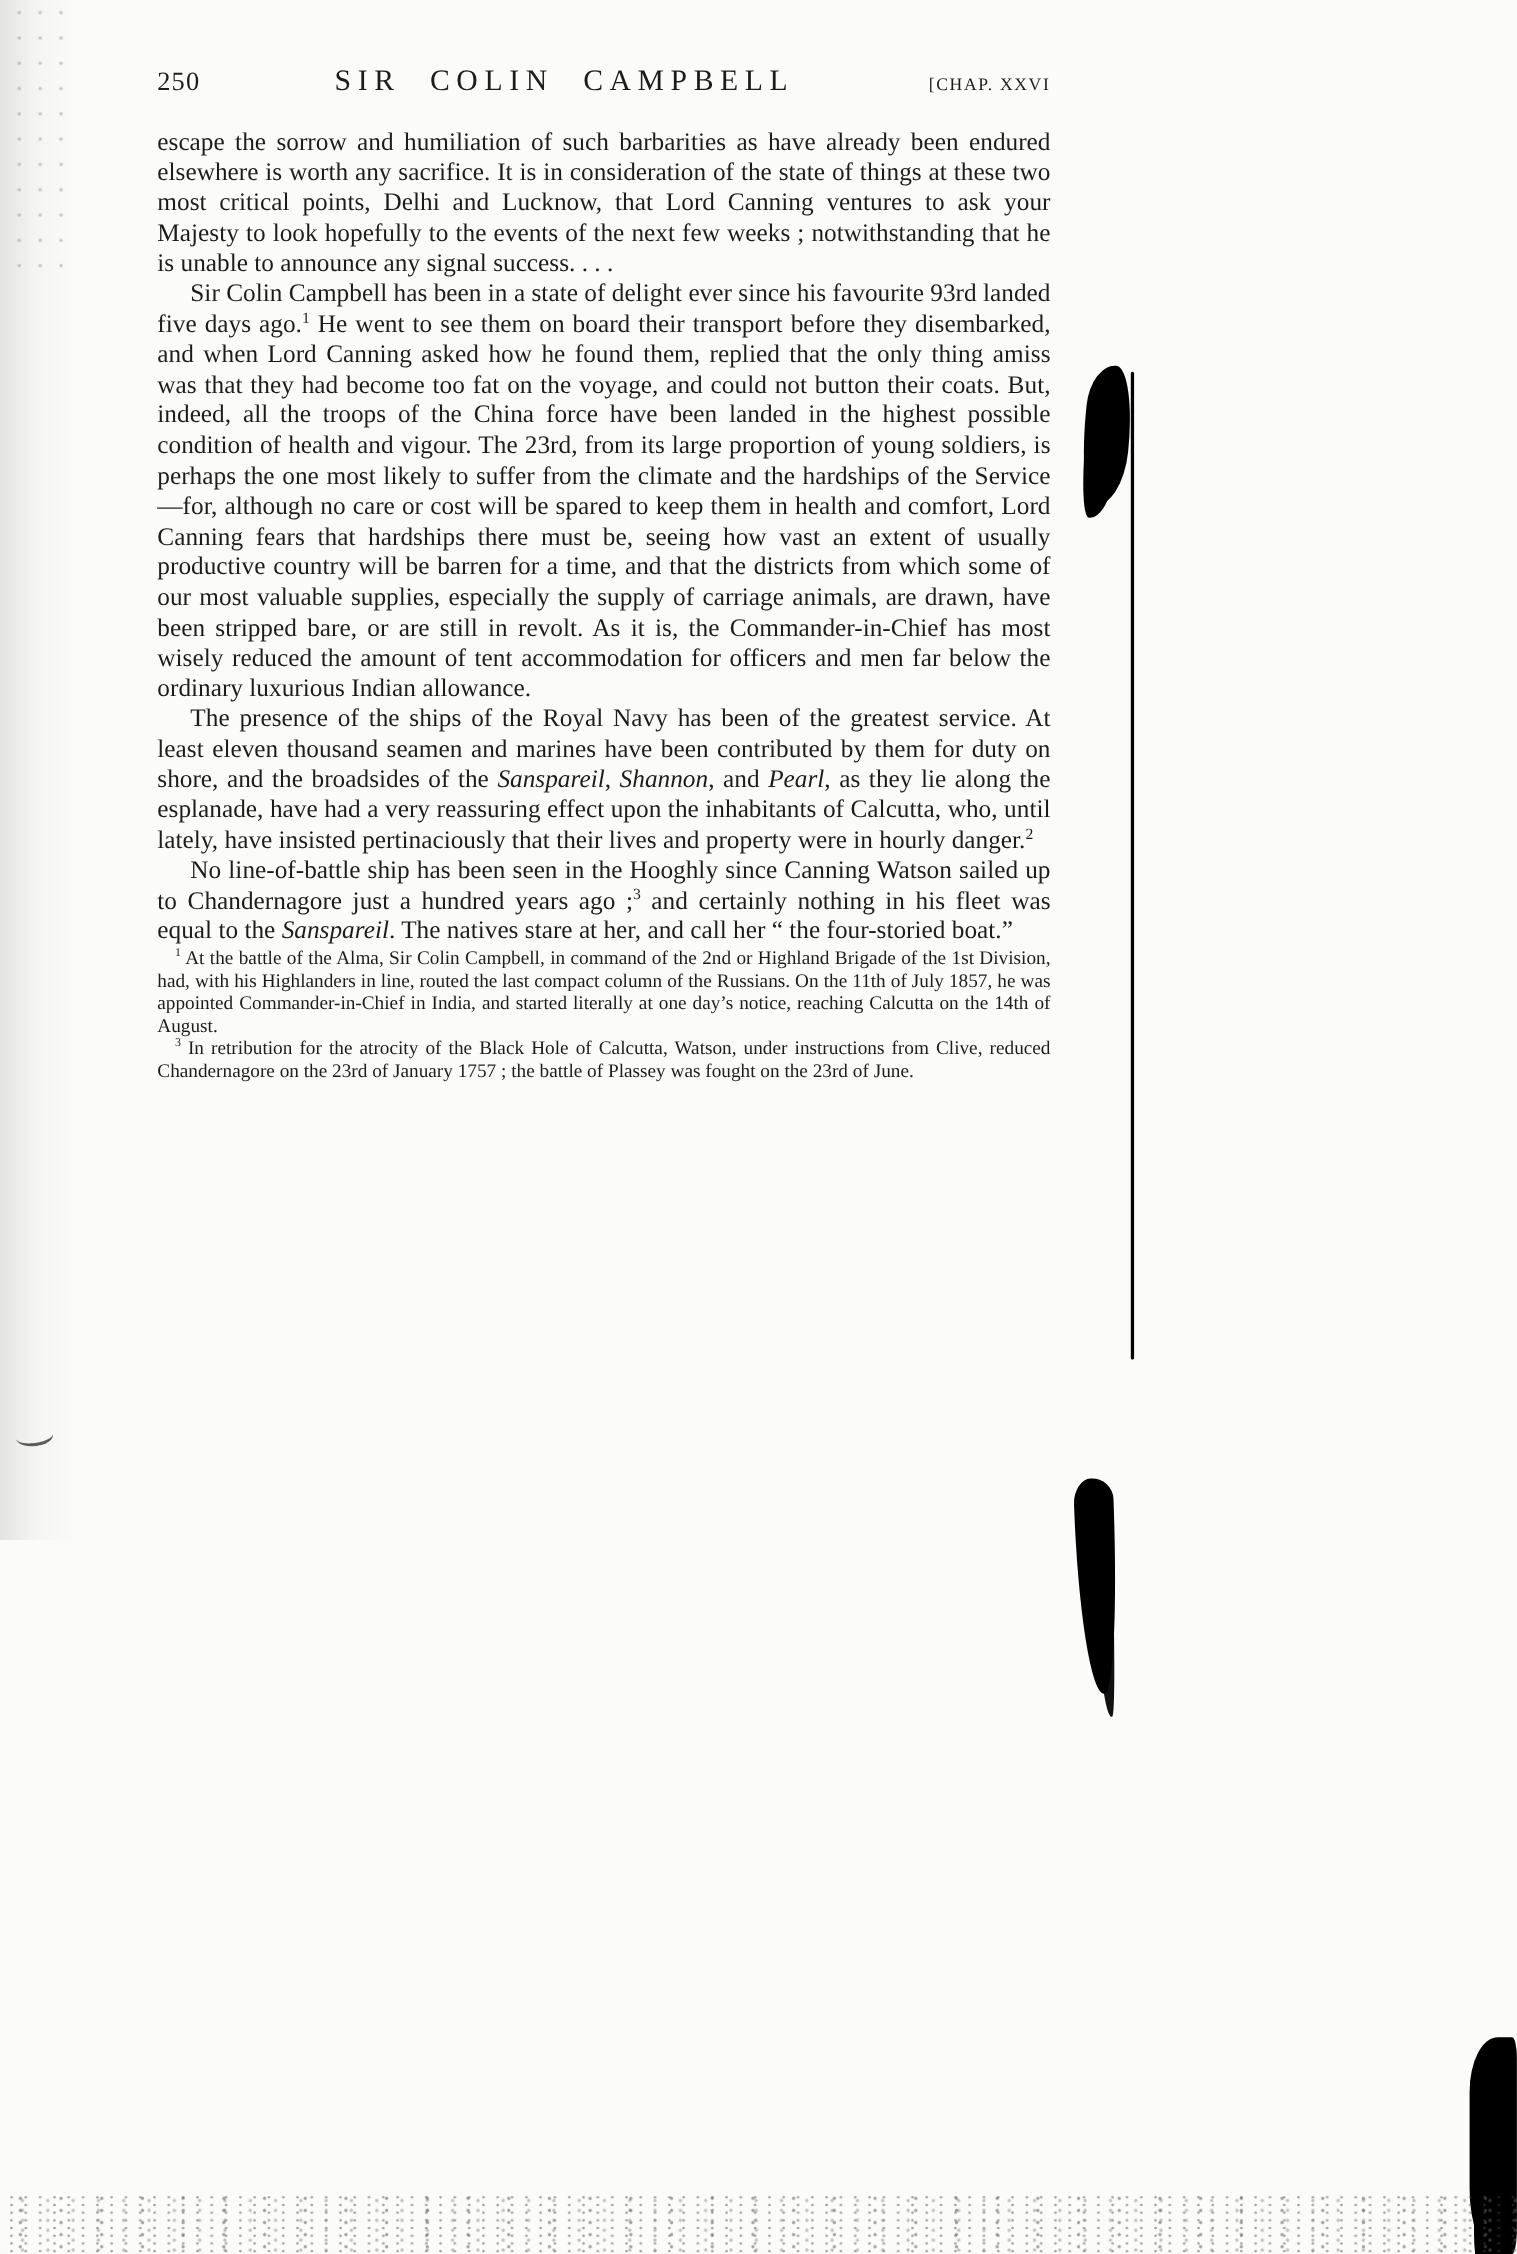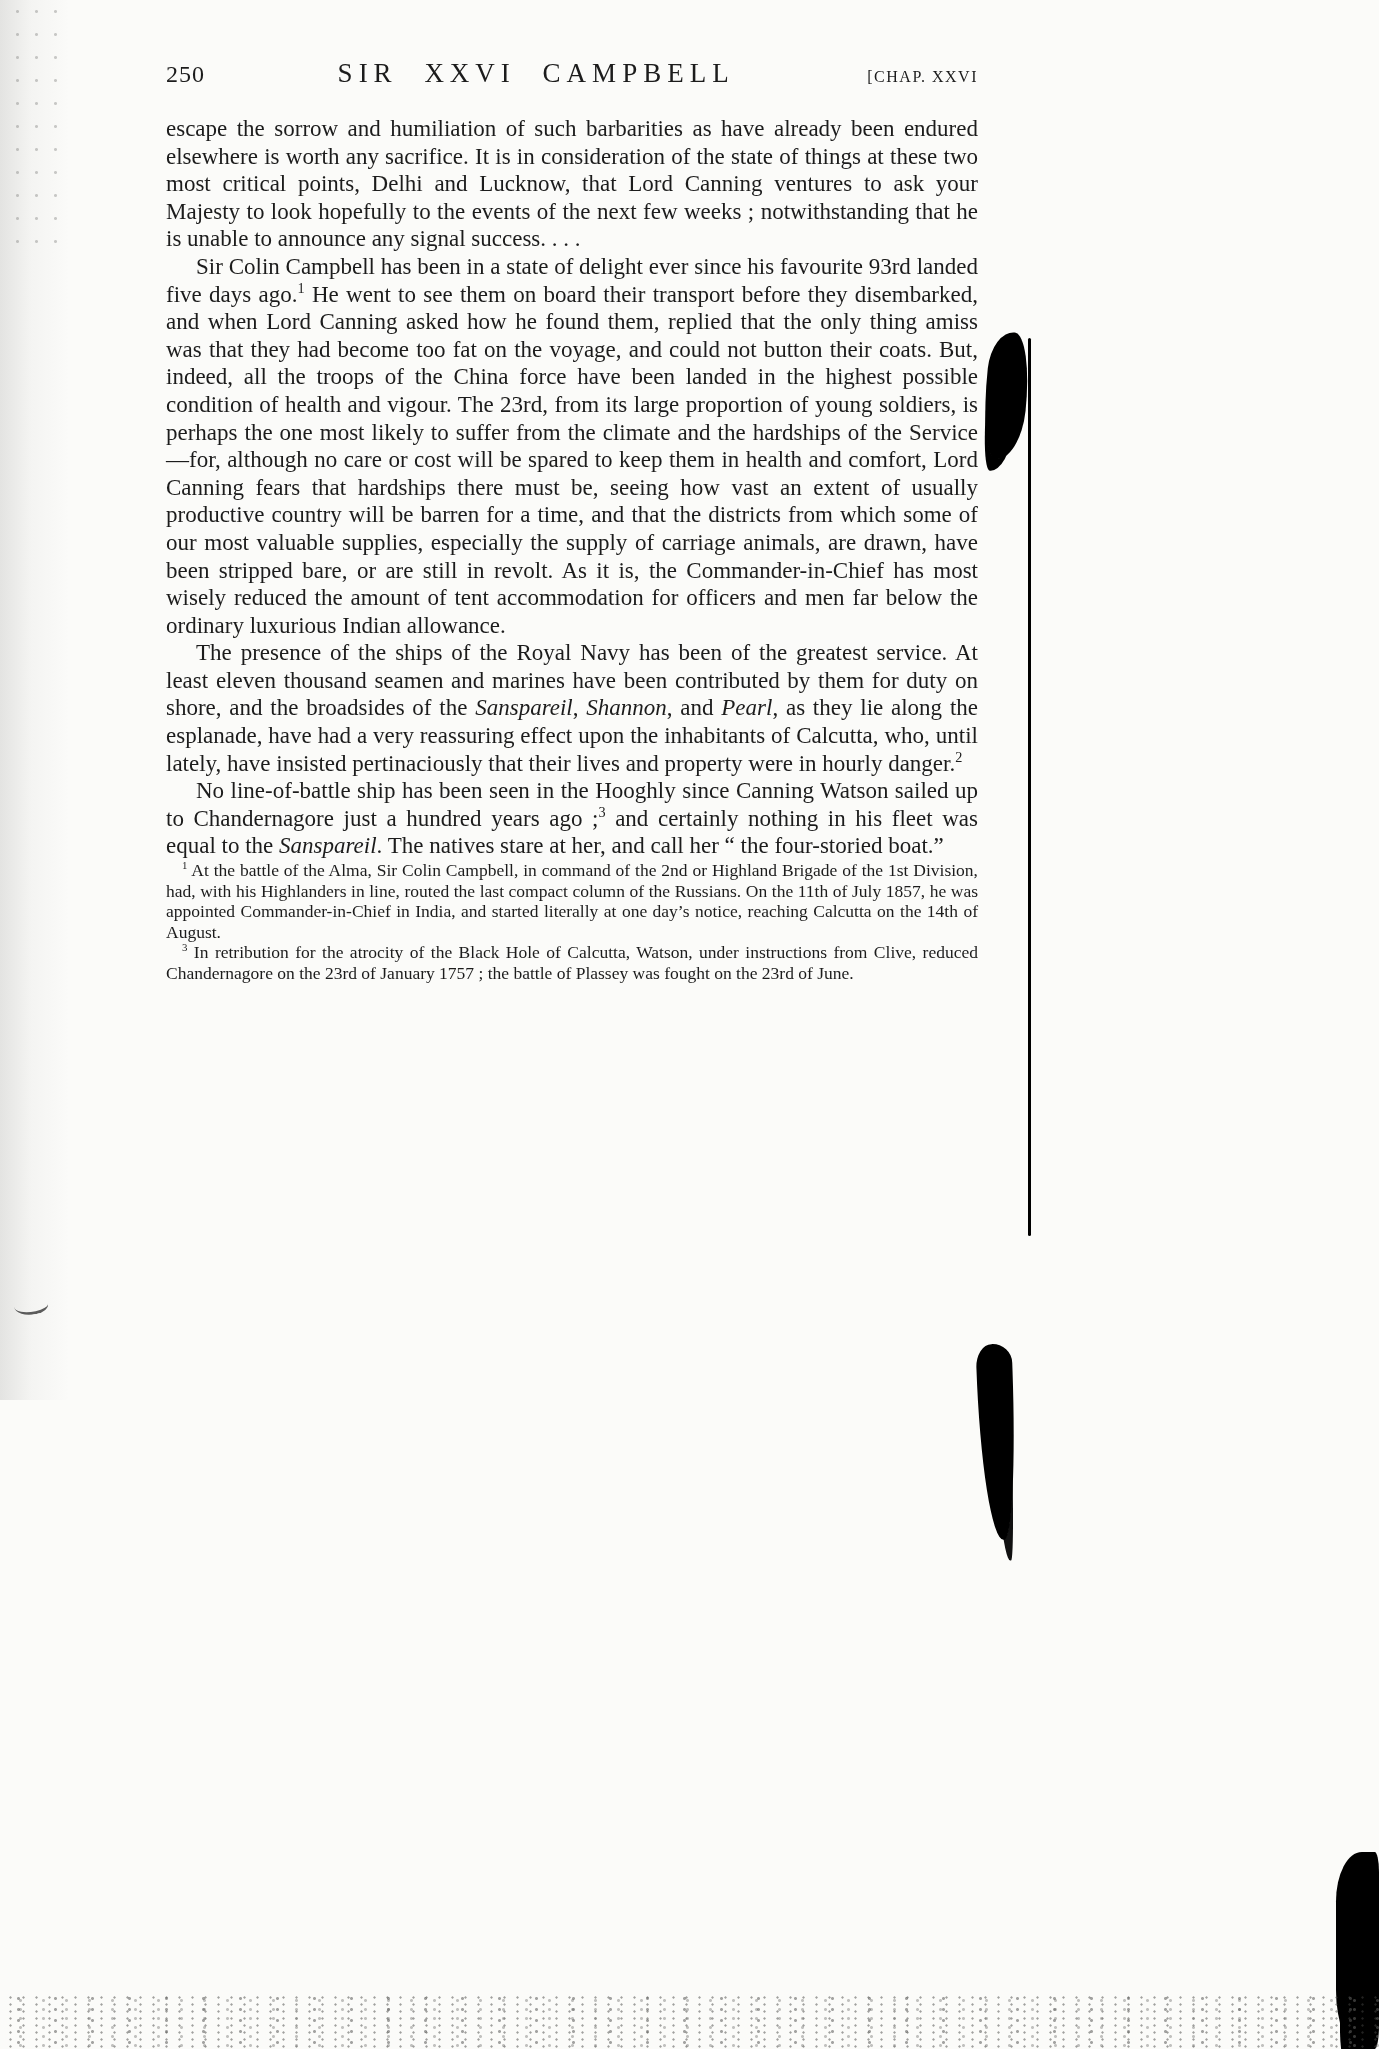--- a/index.html
+++ b/index.html
@@ -15,21 +15,21 @@
     color: #1c1c1c;
   }
   
   .edge-shade-left {
     position: absolute; left: 0; top: 0; width: 70px; height: 1400px;
     background: linear-gradient(90deg, rgba(120,120,118,0.18), rgba(120,120,118,0.05) 45%, rgba(120,120,118,0) 100%);
     pointer-events: none;
   }
   .text-block {
     position: absolute;
-    left: 166px;
+    left: 143px;
     top: 58px;
     width: 812px;
   }
   .header-row {
     display: flex;
     align-items: baseline;
     justify-content: space-between;
     margin-bottom: 26px;
   }
   .page-number { font-size: 24px; letter-spacing: 1px; }
@@ -115,21 +115,21 @@
 
 <div class="page">
 
   <div class="edge-shade-left"></div>
   <div class="noise-left-top"></div>
 
   <div class="text-block">
 
     <div class="header-row">
       <span class="page-number">250</span>
-      <span class="running-title">SIR XXVI CAMPBELL</span>
+      <span class="running-title">SIR COLIN CAMPBELL</span>
       <span class="chapter-ref">[CHAP. XXVI</span>
     </div>
 
     <div class="body-text">
         <p class="para"><span>escape the sorrow and humiliation of such barbarities as have already been endured elsewhere is worth any sacrifice.  It is in consideration of the state of things at these two most critical points, Delhi and Lucknow, that Lord Canning ventures to ask your Majesty to look hopefully to the events of the next few weeks ;  notwithstanding that he is unable to announce any signal success. . . .</span></p>
         <p class="para indent"><span>Sir Colin Campbell has been in a state of delight ever since his favourite 93rd landed five days ago.</span><sup>1</sup><span>  He went to see them on board their transport before they disembarked, and when Lord Canning asked how he found them, replied that the only thing amiss was that they had become too fat on the voyage, and could not button their coats.  But, indeed, all the troops of the China force have been landed in the highest possible condition of health and vigour.  The 23rd, from its large proportion of young soldiers, is perhaps the one most likely to suffer from the climate and the hardships of the Service—for, although no care or cost will be spared to keep them in health and comfort, Lord Canning fears that hardships there must be, seeing how vast an extent of usually productive country will be barren for a time, and that the districts from which some of our most valuable supplies, especially the supply of carriage animals, are drawn, have been stripped bare, or are still in revolt.  As it is, the Commander-in-Chief has most wisely reduced the amount of tent accommodation for officers and men far below the ordinary luxurious Indian allowance.</span></p>
         <p class="para indent"><span>The presence of the ships of the Royal Navy has been of the greatest service.  At least eleven thousand seamen and marines have been contributed by them for duty on shore, and the broadsides of the </span><i>Sanspareil</i><span>, </span><i>Shannon</i><span>, and </span><i>Pearl</i><span>, as they lie along the esplanade, have had a very reassuring effect upon the inhabitants of Calcutta, who, until lately, have insisted pertinaciously that their lives and property were in hourly danger.</span><sup>2</sup></p>
         <p class="para indent"><span>No line-of-battle ship has been seen in the Hooghly since Canning Watson sailed up to Chandernagore just a hundred years ago ;</span><sup>3</sup><span>  and certainly nothing in his fleet was equal to the </span><i>Sanspareil</i><span>.  The natives stare at her, and call her “ the four-storied boat.”</span></p>
       </div>
 

